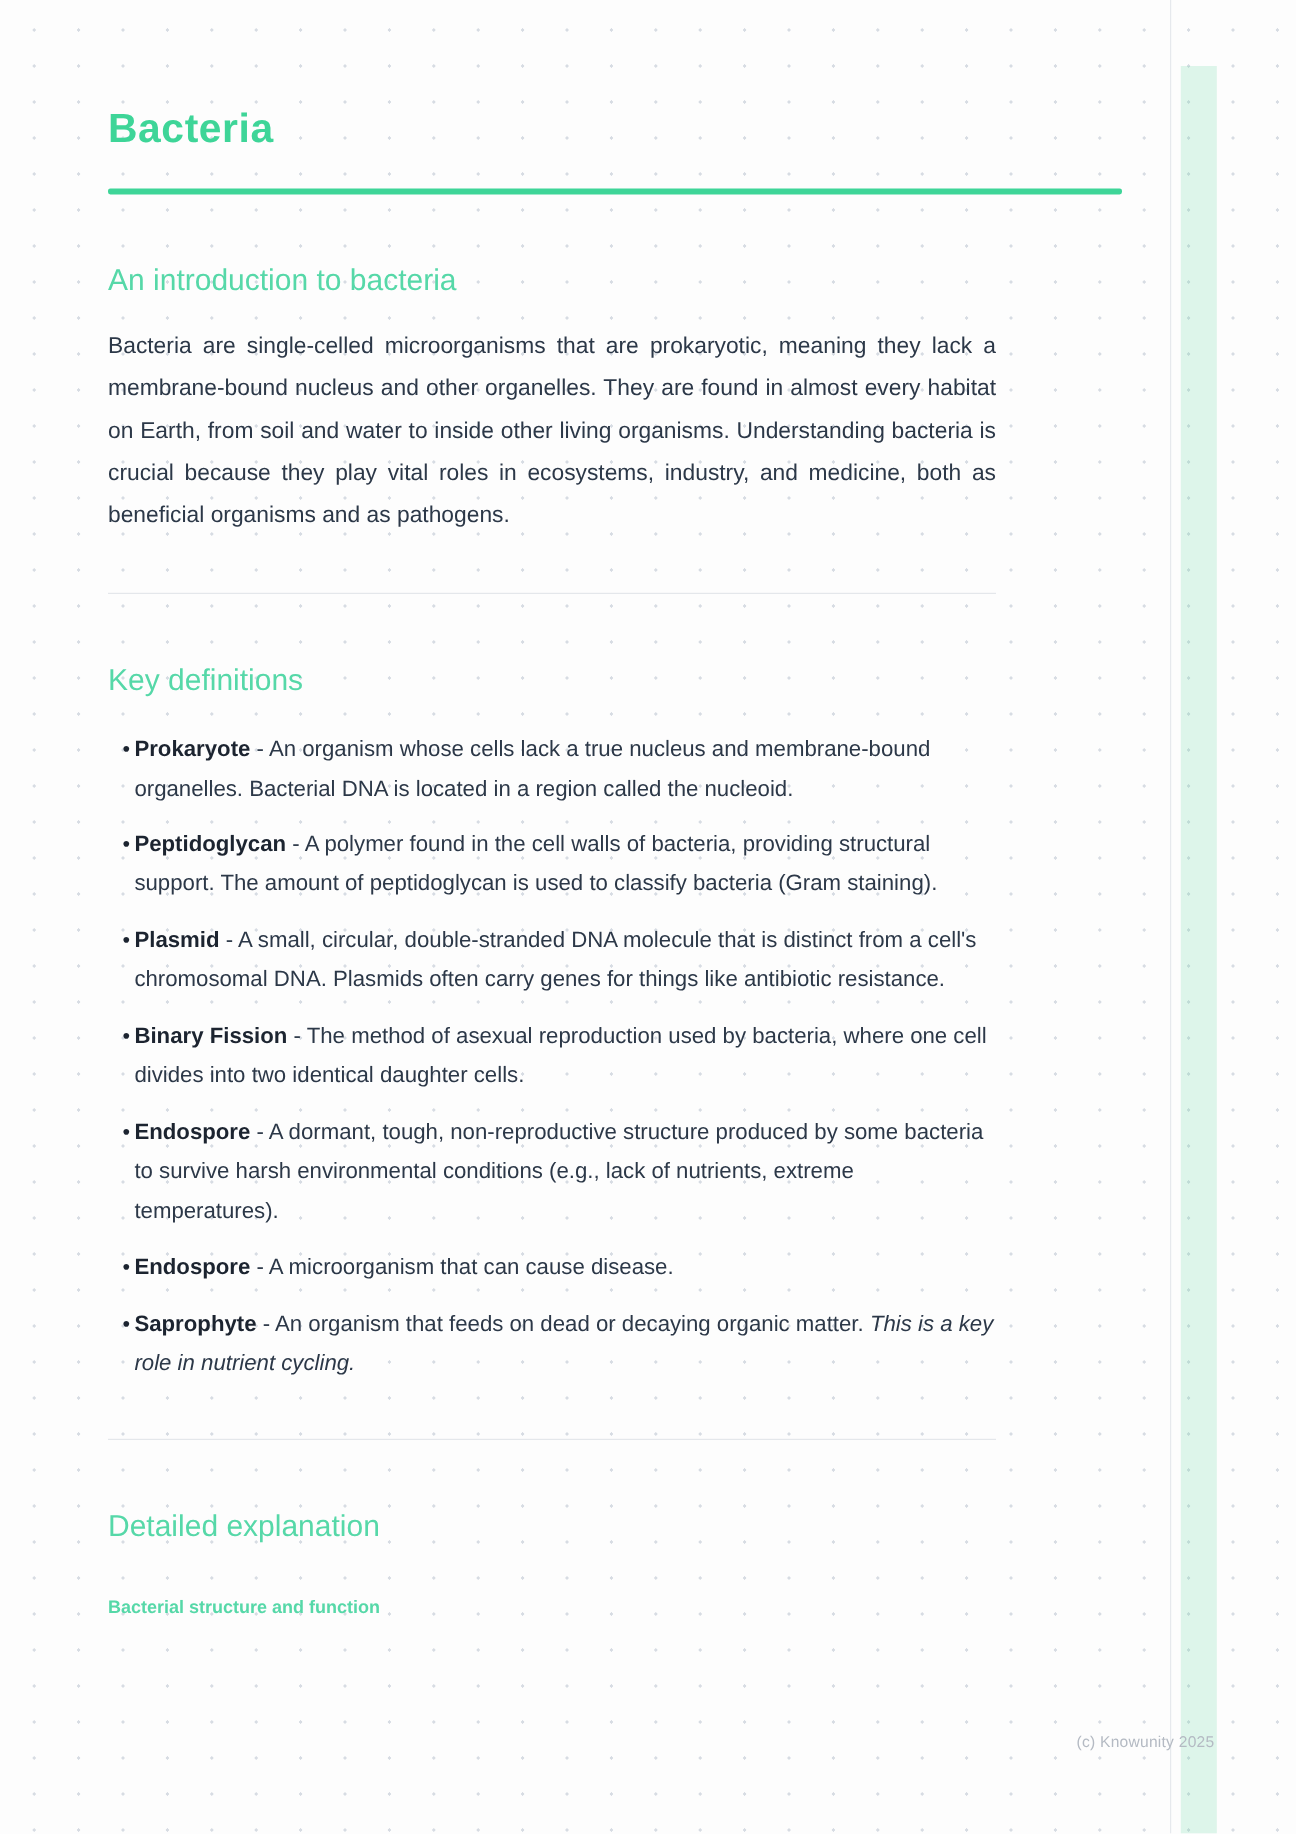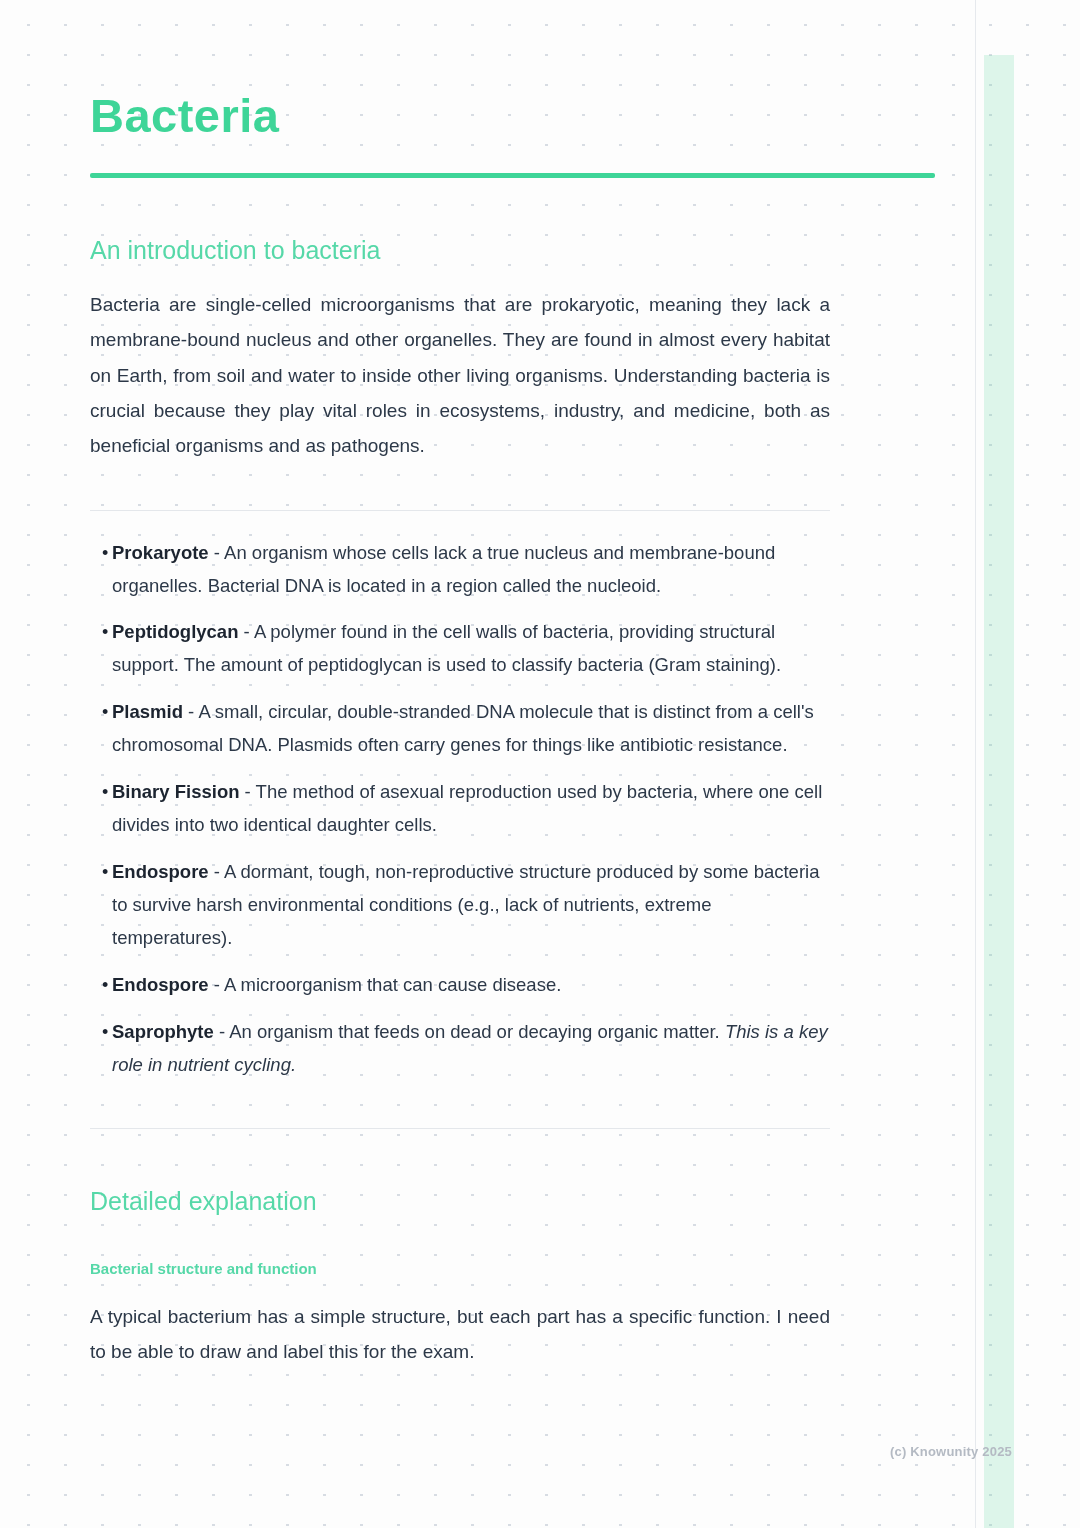--- a/index.html
+++ b/index.html
@@ -25,21 +25,21 @@
     background:#e6e9ed;
   }
   .edge-stripe{
     position:absolute;left:984px;top:55px;bottom:0;width:30px;
     background:rgba(111,219,167,0.22);
   }
   .content{
     position:absolute;left:90px;top:88px;width:740px;
   }
   .page-title{
-    font-size:47px;font-weight:bold;color:var(--accent);
+    font-size:34px;font-weight:bold;color:var(--accent);
     letter-spacing:0.5px;
   }
   .title-rule{
     height:5px;width:845px;background:var(--accent);
     margin-top:30px;border-radius:2px;
   }
   .section-heading{
     font-size:25px;font-weight:normal;color:var(--heading);
     margin-top:58px;
   }
@@ -63,39 +63,40 @@
   }
   .bullet{
     flex:0 0 22px;padding-left:12px;
     color:#1c2430;font-size:18px;line-height:1.78;
   }
   .def-body{flex:1;}
   .term{font-weight:bold;color:var(--term-text);}
   .def-note{font-style:italic;}
   .footer{
     position:absolute;top:1444px;right:68px;
-    font-size:13px;color:#b4bac3;letter-spacing:0.2px;font-weight:bold;
+    font-size:13px;color:#b4bac3;letter-spacing:0.2px;
   }
 </style>
 </head>
 <body>
 
 <div class="edge-line"></div>
 <div class="edge-stripe"></div>
 
 <div class="content">
 
   <h1 class="page-title">Bacteria</h1>
   <div class="title-rule"></div>
 
   <h2 class="section-heading">An introduction to bacteria</h2>
   <p class="paragraph">Bacteria are single-celled microorganisms that are prokaryotic, meaning they lack a membrane-bound nucleus and other organelles. They are found in almost every habitat on Earth, from soil and water to inside other living organisms. Understanding bacteria is crucial because they play vital roles in ecosystems, industry, and medicine, both as beneficial organisms and as pathogens.</p>
 
   <div class="divider"></div>
 
+  <h2 class="section-heading">Key definitions</h2>
 
   <ul class="def-list">
     <li>
       <span class="bullet">•</span>
       <span class="def-body"><span class="term">Prokaryote</span><span> - </span><span>An organism whose cells lack a true nucleus and membrane-bound organelles. Bacterial DNA is located in a region called the nucleoid.</span></span>
     </li>
     <li>
       <span class="bullet">•</span>
       <span class="def-body"><span class="term">Peptidoglycan</span><span> - </span><span>A polymer found in the cell walls of bacteria, providing structural support. The amount of peptidoglycan is used to classify bacteria (Gram staining).</span></span>
     </li>
@@ -118,17 +119,16 @@
     <li>
       <span class="bullet">•</span>
       <span class="def-body"><span class="term">Saprophyte</span><span> - </span><span>An organism that feeds on dead or decaying organic matter. </span><span class="def-note">This is a key role in nutrient cycling.</span></span>
     </li>
   </ul>
 
   <div class="divider"></div>
 
   <h2 class="section-heading">Detailed explanation</h2>
   <h3 class="sub-heading">Bacterial structure and function</h3>
-  <p class="paragraph">A typical bacterium has a simple structure, but each part has a specific function. I need to be able to draw and label this for the exam.</p>
 
 </div>
 
 <div class="footer">(c) Knowunity 2025</div>
 
 </body></html>

